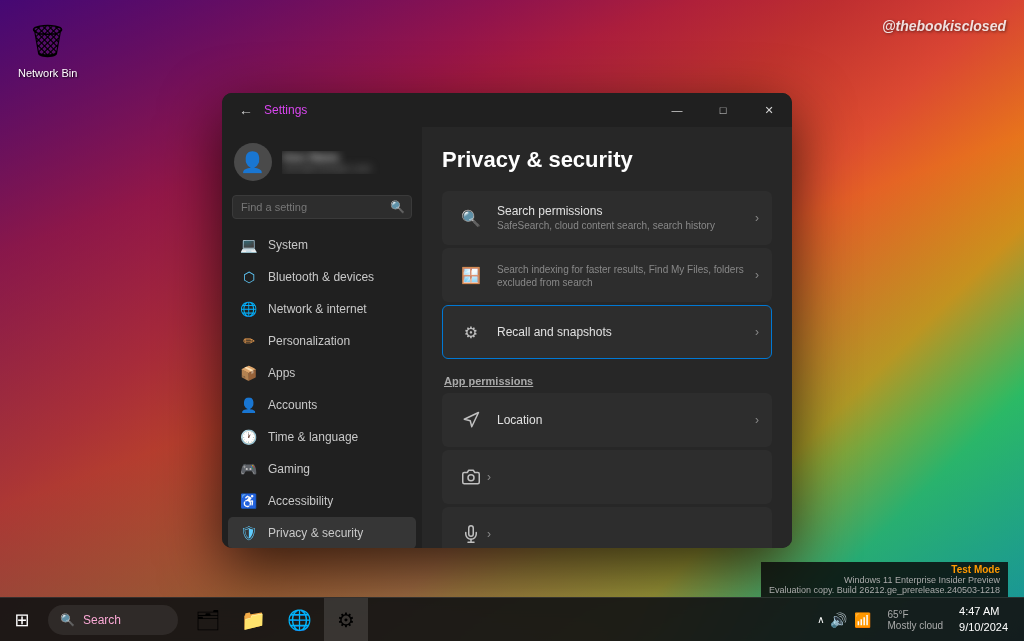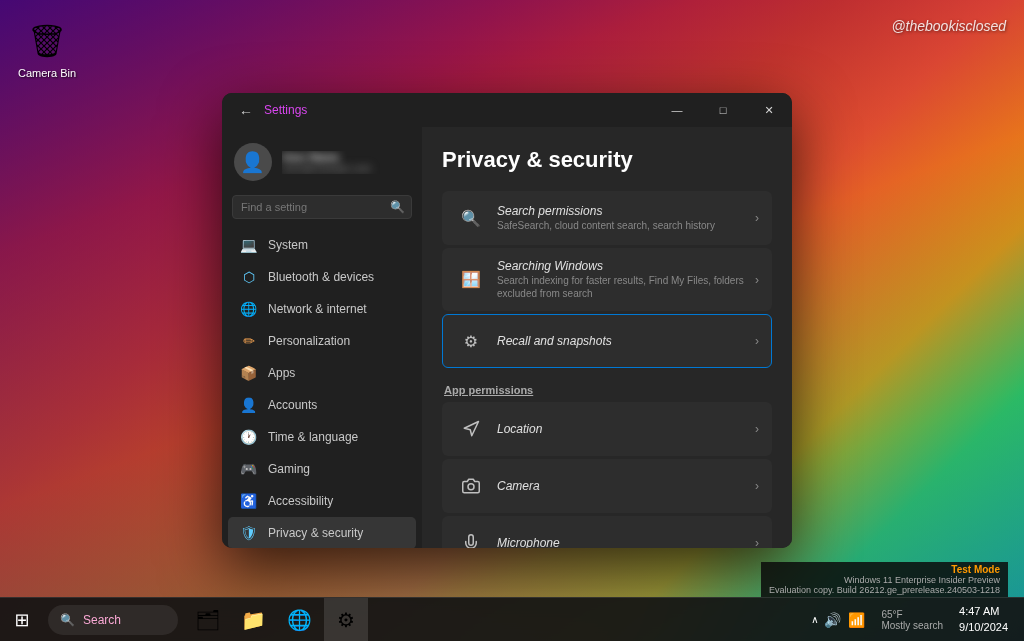--- a/index.html
+++ b/index.html
@@ -33,21 +33,21 @@
     }
 
     
     .watermark {
       position: absolute;
       top: 18px;
       right: 18px;
       color: rgba(255,255,255,0.85);
       font-size: 14px;
       font-style: italic;
-      font-weight: 400;
+      font-weight: 700;
       z-index: 5;
       text-shadow: 1px 1px 3px rgba(0,0,0,0.5);
     }
 
     
     .recycle-bin {
       position: absolute;
       top: 18px;
       left: 18px;
       display: flex;
@@ -309,21 +309,20 @@
       flex-shrink: 0;
     }
     .item-text {
       flex: 1;
       margin-left: 10px;
     }
     .item-title {
       color: #e0e0e0;
       font-size: 12px;
       font-weight: 500;
-      font-style: italic;
     }
     .item-subtitle {
       color: #888;
       font-size: 10px;
       margin-top: 1px;
       line-height: 1.3;
     }
     .item-chevron {
       color: #888;
       font-size: 12px;
@@ -435,21 +434,21 @@
   </style>
 </head>
 <body>
 
 <div class="desktop-bg"></div>
 
 <div class="watermark">@thebookisclosed</div>
 
 <div class="recycle-bin">
   <div class="recycle-bin-icon">🗑</div>
-  <div class="recycle-bin-label">Camera Bin</div>
+  <div class="recycle-bin-label">Network Bin</div>
 </div>
 
 <div class="settings-window">
 
   <div class="title-bar">
     <div class="title-bar-back">←</div>
     <span class="title-bar-text">Settings</span>
     <div class="title-bar-controls">
       <button class="title-btn">—</button>
       <button class="title-btn">□</button>
@@ -528,21 +527,20 @@
           <div class="item-text">
             <div class="item-title">Search permissions</div>
             <div class="item-subtitle">SafeSearch, cloud content search, search history</div>
           </div>
           <div class="item-chevron">›</div>
         </div>
 
         <div class="settings-item">
           <div class="item-icon">🪟</div>
           <div class="item-text">
-            <div class="item-title">Searching Windows</div>
             <div class="item-subtitle">Search indexing for faster results, Find My Files, folders excluded from search</div>
           </div>
           <div class="item-chevron">›</div>
         </div>
 
         <div class="settings-item active">
           <div class="item-icon">⚙</div>
           <div class="item-text">
             <div class="item-title">Recall and snapshots</div>
           </div>
@@ -565,37 +563,31 @@
           <div class="item-chevron">›</div>
         </div>
 
         <div class="settings-item">
           <div class="item-icon">
             <svg width="18" height="18" viewBox="0 0 24 24" fill="none" stroke="#c0c0c0" stroke-width="2" stroke-linecap="round" stroke-linejoin="round">
               <path d="M23 19a2 2 0 0 1-2 2H3a2 2 0 0 1-2-2V8a2 2 0 0 1 2-2h4l2-3h6l2 3h4a2 2 0 0 1 2 2z"></path>
               <circle cx="12" cy="13" r="4"></circle>
             </svg>
           </div>
-          <div class="item-text">
-            <div class="item-title">Camera</div>
-          </div>
           <div class="item-chevron">›</div>
         </div>
 
         <div class="settings-item">
           <div class="item-icon">
             <svg width="18" height="18" viewBox="0 0 24 24" fill="none" stroke="#c0c0c0" stroke-width="2" stroke-linecap="round" stroke-linejoin="round">
               <path d="M12 1a3 3 0 0 0-3 3v8a3 3 0 0 0 6 0V4a3 3 0 0 0-3-3z"></path>
               <path d="M19 10v2a7 7 0 0 1-14 0v-2"></path>
               <line x1="12" y1="19" x2="12" y2="23"></line>
               <line x1="8" y1="23" x2="16" y2="23"></line>
             </svg>
-          </div>
-          <div class="item-text">
-            <div class="item-title">Microphone</div>
           </div>
           <div class="item-chevron">›</div>
         </div>
 
       </div>
     </div>
   </div>
 </div>
 
 <div class="status-bar">
@@ -617,20 +609,20 @@
     <div class="taskbar-app" style="background:rgba(255,255,255,0.12);">⚙</div>
   </div>
   <div class="taskbar-right">
     <div class="taskbar-sys-icons">
       <span style="font-size:10px;">∧</span>
       <span>🔊</span>
       <span>📶</span>
     </div>
     <div style="color:#aaa;font-size:10px;padding:0 4px;">
       <div>65°F</div>
-      <div>Mostly search</div>
+      <div>Mostly cloud</div>
     </div>
     <div class="taskbar-time">
       <span>4:47 AM</span>
       <span>9/10/2024</span>
     </div>
   </div>
 </div>
 
 </body></html>

